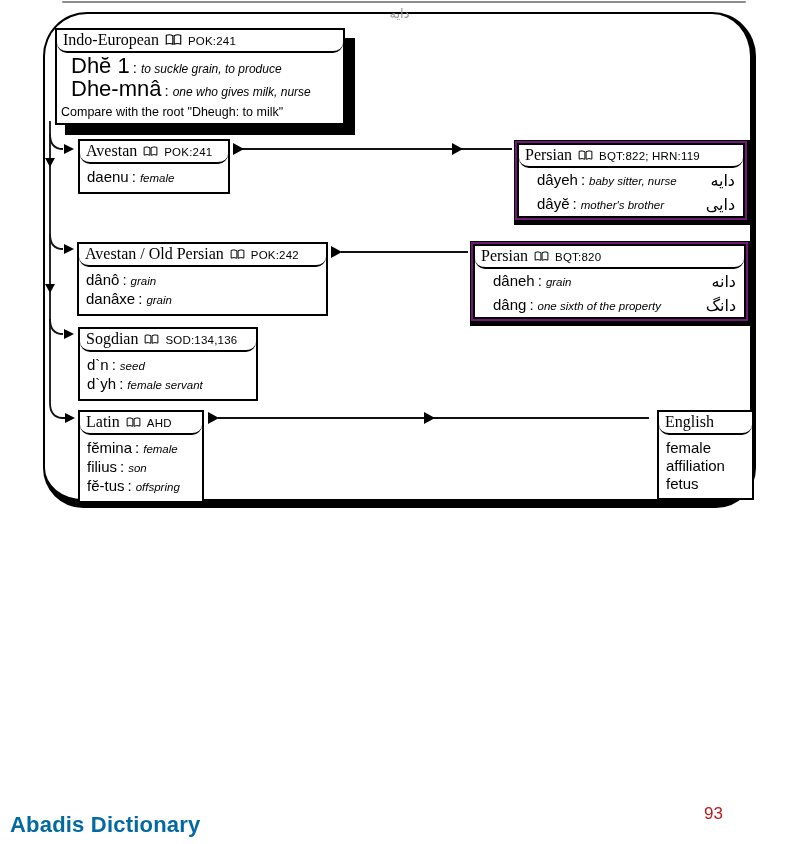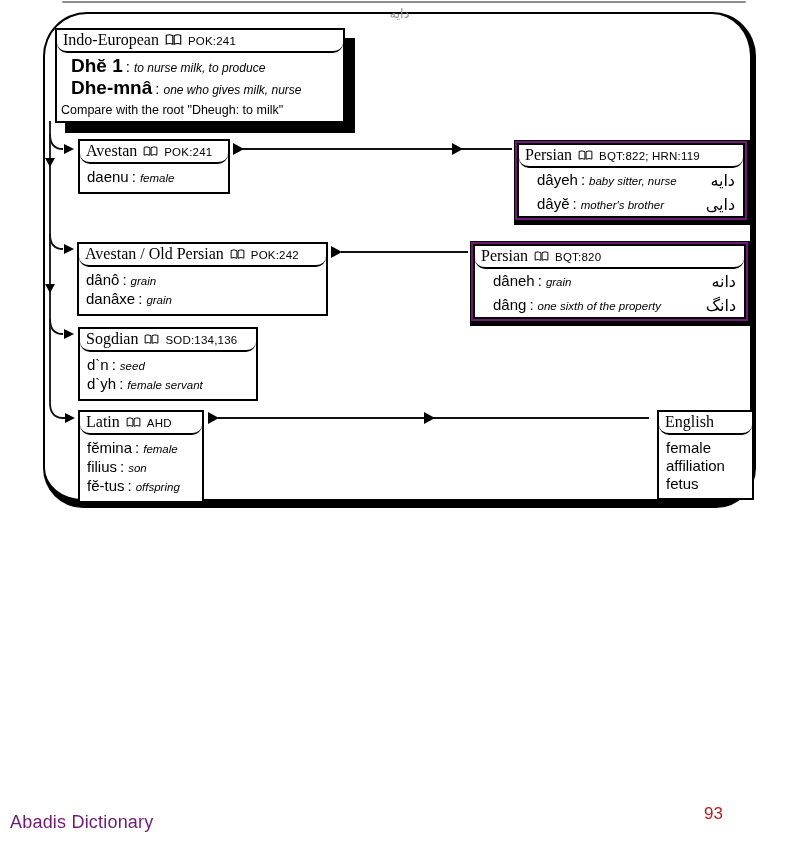--- a/index.html
+++ b/index.html
@@ -25,38 +25,38 @@
   .ref{font-size:11.5px;letter-spacing:.2px;padding-top:2px;}
   .bdy{padding:4px 7px 5px 7px;}
   .entry{font-size:15px;line-height:17px;white-space:nowrap;}
   .sep{margin:0 4px 0 3px;}
   .gloss{font-style:italic;font-size:11.5px;}
 
   
   .root-box{left:55px;top:28px;width:290px;box-shadow:10px 10px 0 #000;}
   .root-box .bdy{padding:3px 6px 4px 4px;}
   .root-box .entry{margin-left:10px;line-height:20px;}
-  .root-box .entry-word{font-weight:bold;font-size:19px;}
+  .root-box .entry-word{font-weight:normal;font-size:22px;}
   .root-box .gloss{font-size:12px;}
   .note{font-size:12.5px;margin-top:3px;white-space:nowrap;}
 
   
   .card{position:absolute;background:#701a75;border:1px solid #000;border-right:3px solid #000;
         border-bottom:5px solid #000;padding:2px;box-sizing:border-box;}
   .card .inner{border:2px solid #000;background:#fff;}
   .prow{display:flex;justify-content:space-between;align-items:flex-start;padding:3px 8px 2px 18px;}
   .fa{font-family:"DejaVu Sans", sans-serif;font-size:16px;direction:rtl;}
 
   .book-icon svg{display:block;}
 
   
   .eng-word{font-size:15px;line-height:18px;}
 
-  .footer-brand{position:absolute;left:10px;top:812px;font-size:18px;color:#701a75;
-                font-weight:400;letter-spacing:.2px;}
+  .footer-brand{position:absolute;left:10px;top:812px;font-size:22px;color:#0369a1;
+                font-weight:700;letter-spacing:.2px;}
   .page-num{position:absolute;left:704px;top:804px;font-size:17px;color:#b91c1c;}
 
   .connectors{position:absolute;left:0;top:0;pointer-events:none;}
 </style>
 </head>
 <body>
 
 <div class="stage">
 
   <div class="prev-edge"></div>
@@ -94,21 +94,21 @@
       <span class="book-icon">
         <svg width="17" height="12" viewBox="0 0 20 14">
             <path d="M1.5 1.5 Q5.5 0 9.2 1.9 L9.2 12 Q5.5 10.3 1.5 11.8 Z" fill="#fff" stroke="#000" stroke-width="1.3"></path>
             <path d="M18.5 1.5 Q14.5 0 10.8 1.9 L10.8 12 Q14.5 10.3 18.5 11.8 Z" fill="#fff" stroke="#000" stroke-width="1.3"></path>
           </svg>
       </span>
       <span class="ref">POK:241</span>
     </div>
     <div class="bdy">
       <div class="entry">
-        <span class="entry-word">Dhĕ 1</span><span class="sep">:</span><span class="gloss">to nurse milk, to produce</span>
+        <span class="entry-word">Dhĕ 1</span><span class="sep">:</span><span class="gloss">to suckle grain, to produce</span>
       </div>
       <div class="entry">
         <span class="entry-word">Dhe-mnâ</span><span class="sep">:</span><span class="gloss">one who gives milk, nurse</span>
       </div>
       <div class="note">Compare with the root "Dheugh: to milk"</div>
     </div>
   </div>
 
   <div class="box" style="left:78px;top:139px;width:152px;">
     <div class="hdr">

